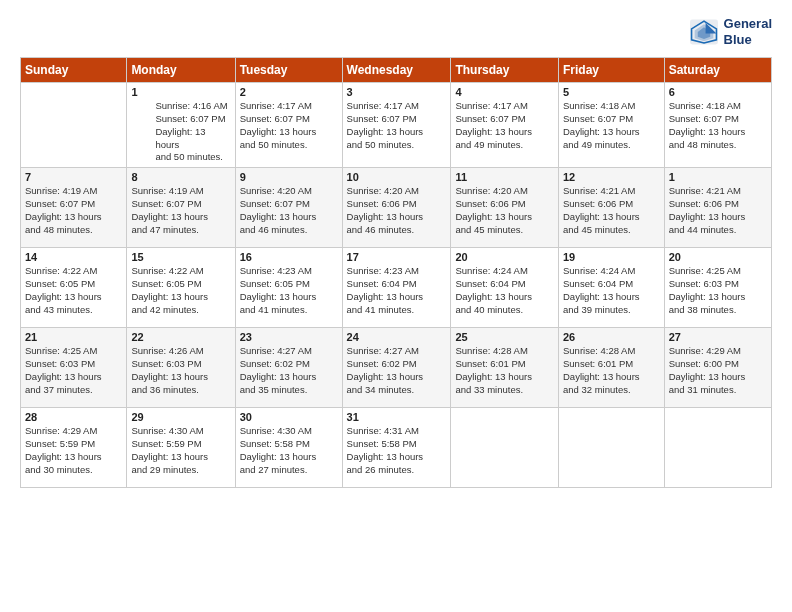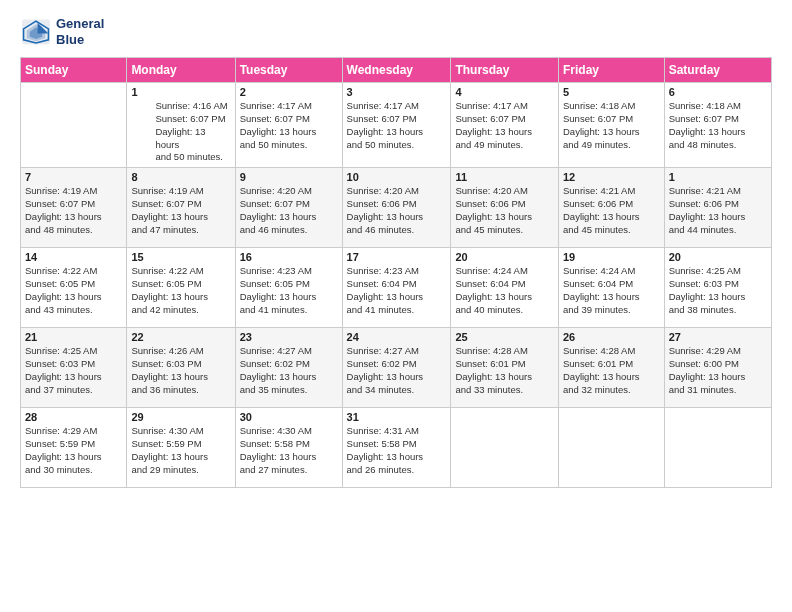--- a/index.html
+++ b/index.html
@@ -10,21 +10,21 @@
       height: 612px;
       overflow: hidden;
     }
     .container {
       width: 792px;
       padding: 16px 20px 10px 20px;
     }
     .header-row {
       display: flex;
       align-items: flex-start;
-      justify-content: space-between;
+      justify-content: flex-end;
       margin-bottom: 10px;
     }
     .logo {
       display: flex;
       align-items: center;
       gap: 4px;
     }
     .logo-text {
       font-size: 13px;
       color: #1a3a6e;
@@ -47,21 +47,21 @@
       font-size: 16px;
       color: #333;
       margin-top: 2px;
     }
     table {
       width: 100%;
       border-collapse: collapse;
       font-size: 10px;
     }
     thead tr th {
-      background-color: #ec4899;
+      background-color: #c2410c;
       color: #fff;
       padding: 5px 4px;
       text-align: left;
       font-size: 12px;
       font-weight: bold;
       border: 1px solid #ccc;
     }
     tbody tr td {
       border: 1px solid #ccc;
       vertical-align: top;

